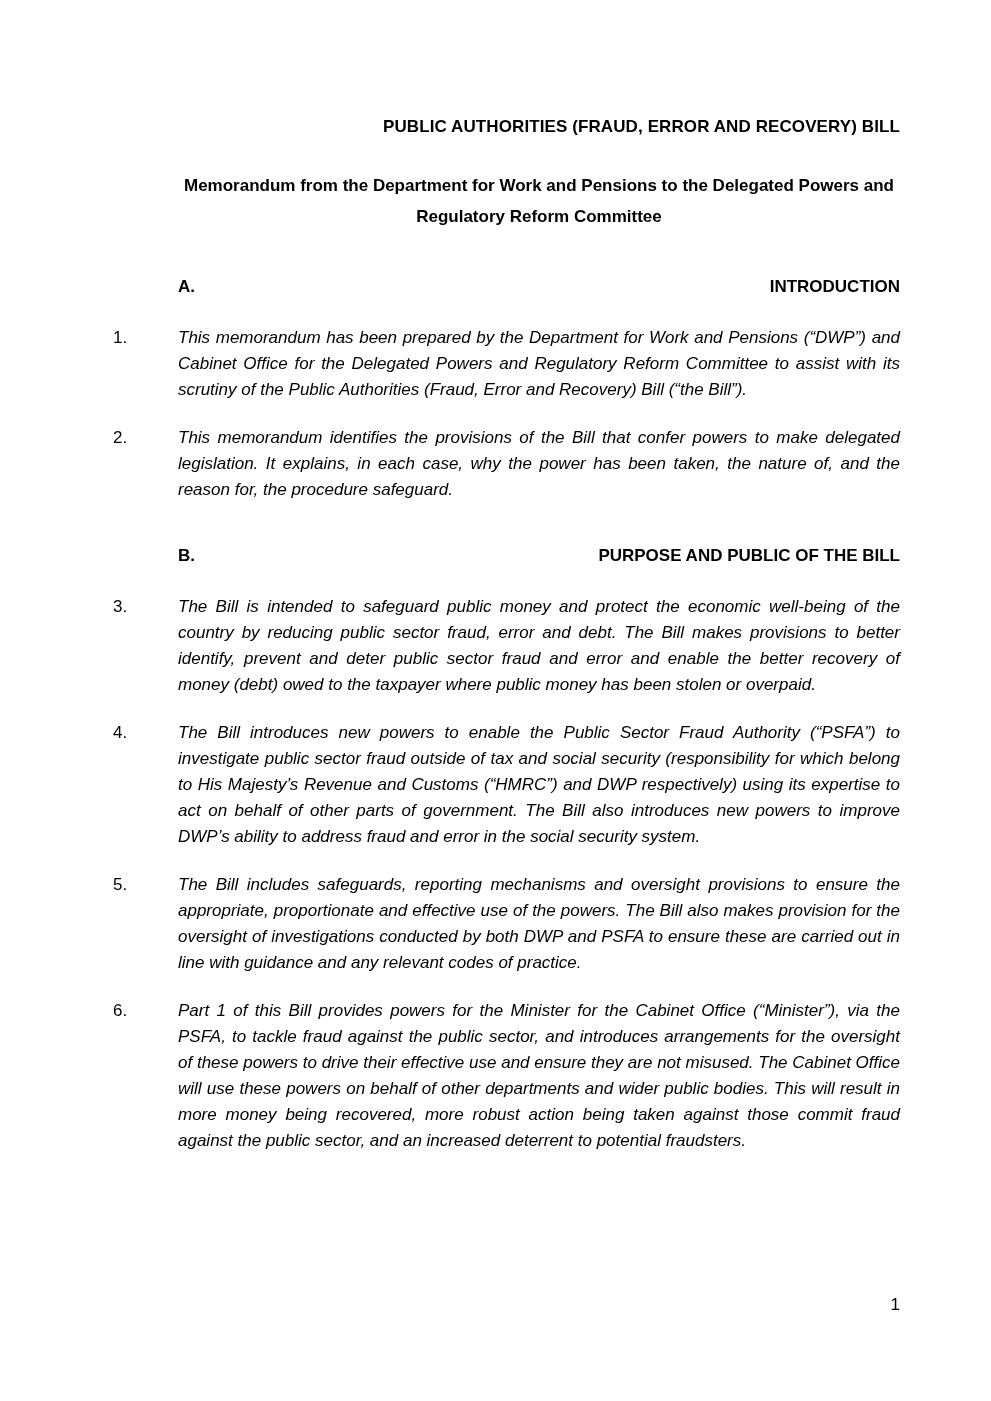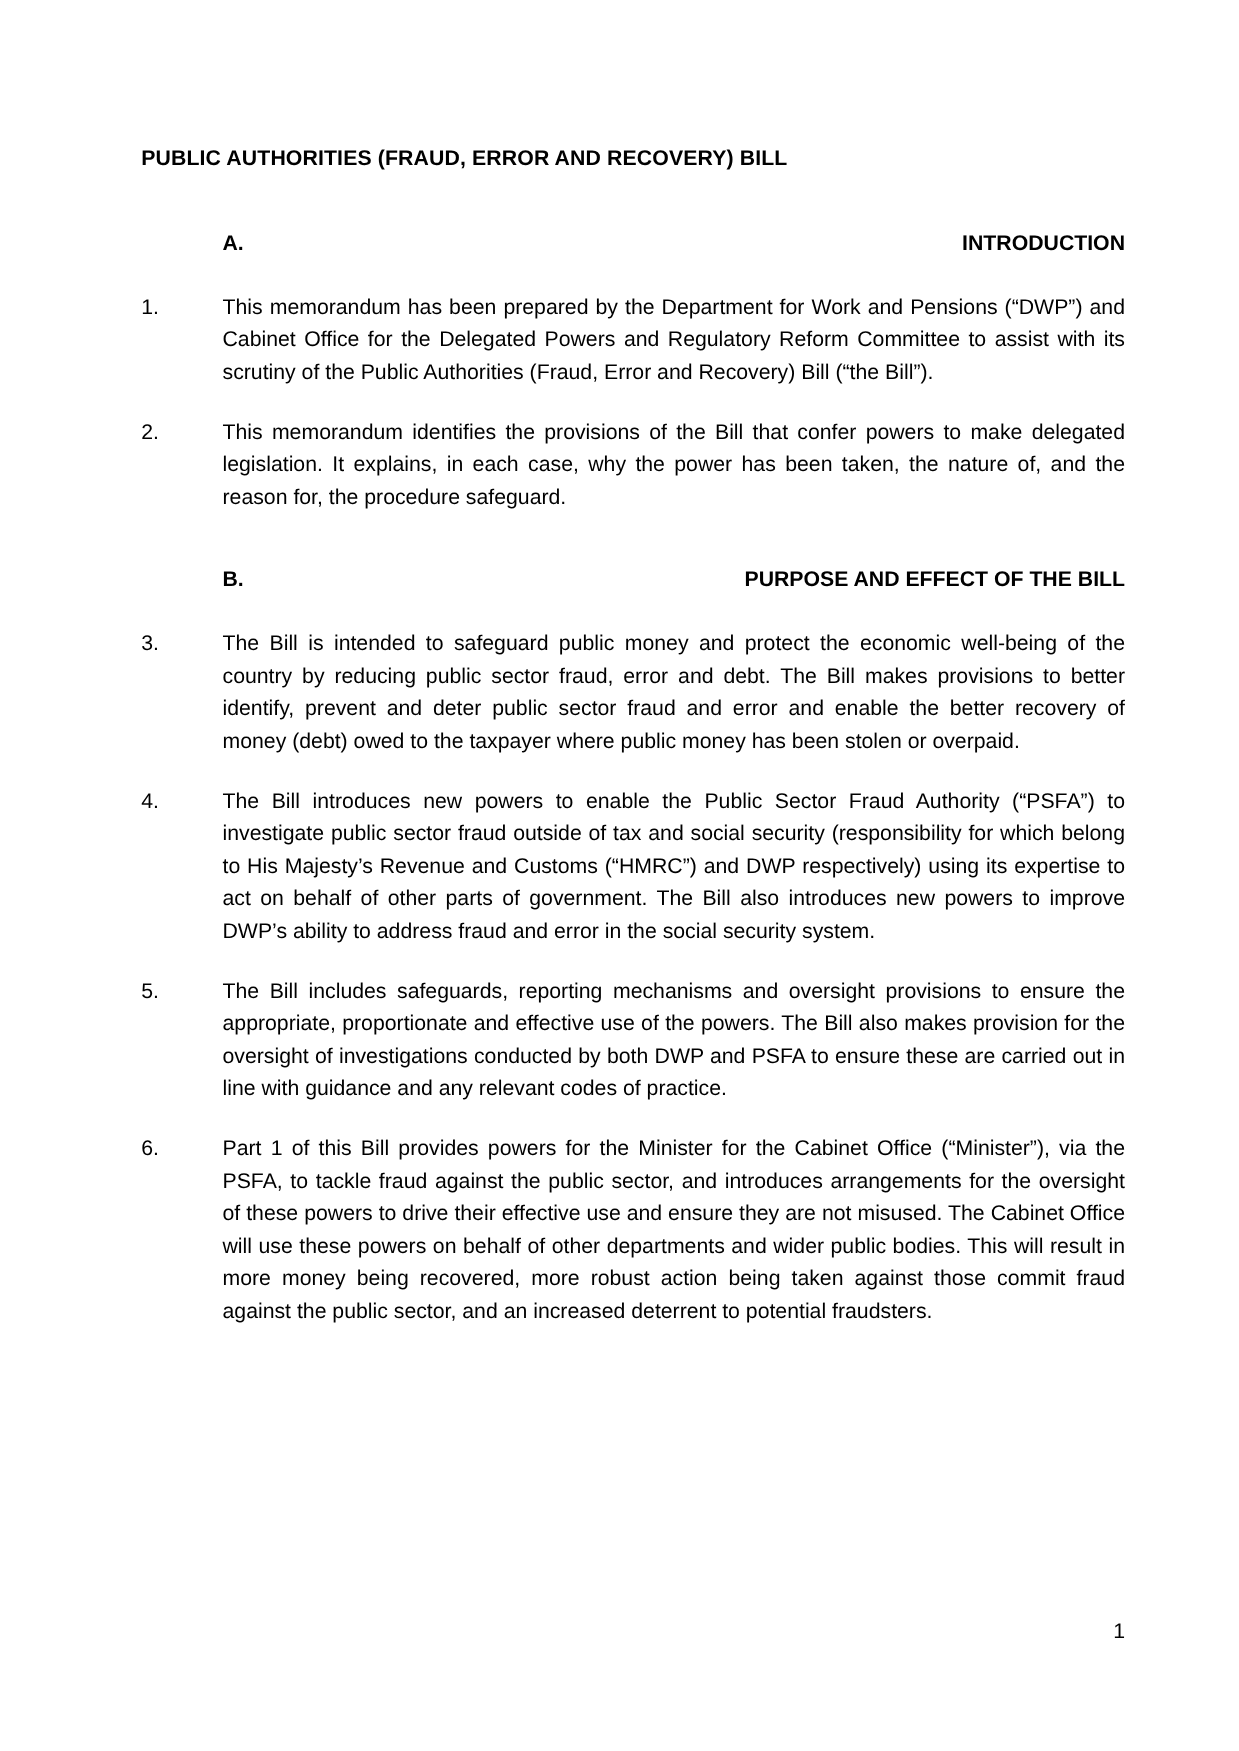--- a/index.html
+++ b/index.html
@@ -23,21 +23,21 @@
     position: absolute;
     left: 113px;
     top: 0;
     width: 787px;
   }
 
   
   .doc-title {
     font-size: 17px;
     font-weight: bold;
-    text-align: left;
+    text-align: right;
     line-height: 26px;
     margin: 0;
     padding-top: 114px;
     letter-spacing: 0.1px;
   }
   .doc-subtitle {
     font-size: 17px;
     font-weight: bold;
     text-align: center;
     line-height: 31px;
@@ -78,20 +78,21 @@
     padding-top: 22px;
   }
   .para .num {
     width: 65px;
     flex: 0 0 65px;
   }
   .para .body {
     flex: 1 1 auto;
     text-align: justify;
     text-justify: inter-word;
+    font-style: italic;
   }
   .para-first { padding-top: 25px; }
 
   
   .page-number {
     position: absolute;
     right: 91px;
     top: 1294px;
     font-size: 17px;
     line-height: 22px;
@@ -99,39 +100,40 @@
   }
 </style>
 </head>
 <body>
 
 <div class="page">
   <div class="content">
 
     <h1 class="doc-title">PUBLIC AUTHORITIES (FRAUD, ERROR AND RECOVERY) BILL</h1>
 
+    <h2 class="doc-subtitle">Memorandum from the Department for Work and Pensions to the Delegated Powers and Regulatory Reform Committee</h2>
 
     <div class="section-heading heading-a">
       <span class="sec-letter">A.</span>
       <span class="sec-title">INTRODUCTION</span>
     </div>
 
     <div class="para para-first">
       <span class="num">1.</span>
       <span class="body">This memorandum has been prepared by the Department for Work and Pensions (“DWP”) and Cabinet Office for the Delegated Powers and Regulatory Reform Committee to assist with its scrutiny of the Public Authorities (Fraud, Error and Recovery) Bill (“the Bill”).</span>
     </div>
 
     <div class="para">
       <span class="num">2.</span>
       <span class="body">This memorandum identifies the provisions of the Bill that confer powers to make delegated legislation. It explains, in each case, why the power has been taken, the nature of, and the reason for, the procedure safeguard.</span>
     </div>
 
     <div class="section-heading heading-b">
       <span class="sec-letter">B.</span>
-      <span class="sec-title">PURPOSE AND EFFECT OF THE BILL</span>
+      <span class="sec-title">PURPOSE AND PUBLIC OF THE BILL</span>
     </div>
 
     <div class="para para-first">
       <span class="num">3.</span>
       <span class="body">The Bill is intended to safeguard public money and protect the economic well-being of the country by reducing public sector fraud, error and debt. The Bill makes provisions to better identify, prevent and deter public sector fraud and error and enable the better recovery of money (debt) owed to the taxpayer where public money has been stolen or overpaid.</span>
     </div>
 
     <div class="para">
       <span class="num">4.</span>
       <span class="body">The Bill introduces new powers to enable the Public Sector Fraud Authority (“PSFA”) to investigate public sector fraud outside of tax and social security (responsibility for which belong to His Majesty’s Revenue and Customs (“HMRC”) and DWP respectively) using its expertise to act on behalf of other parts of government. The Bill also introduces new powers to improve DWP’s ability to address fraud and error in the social security system.</span>

